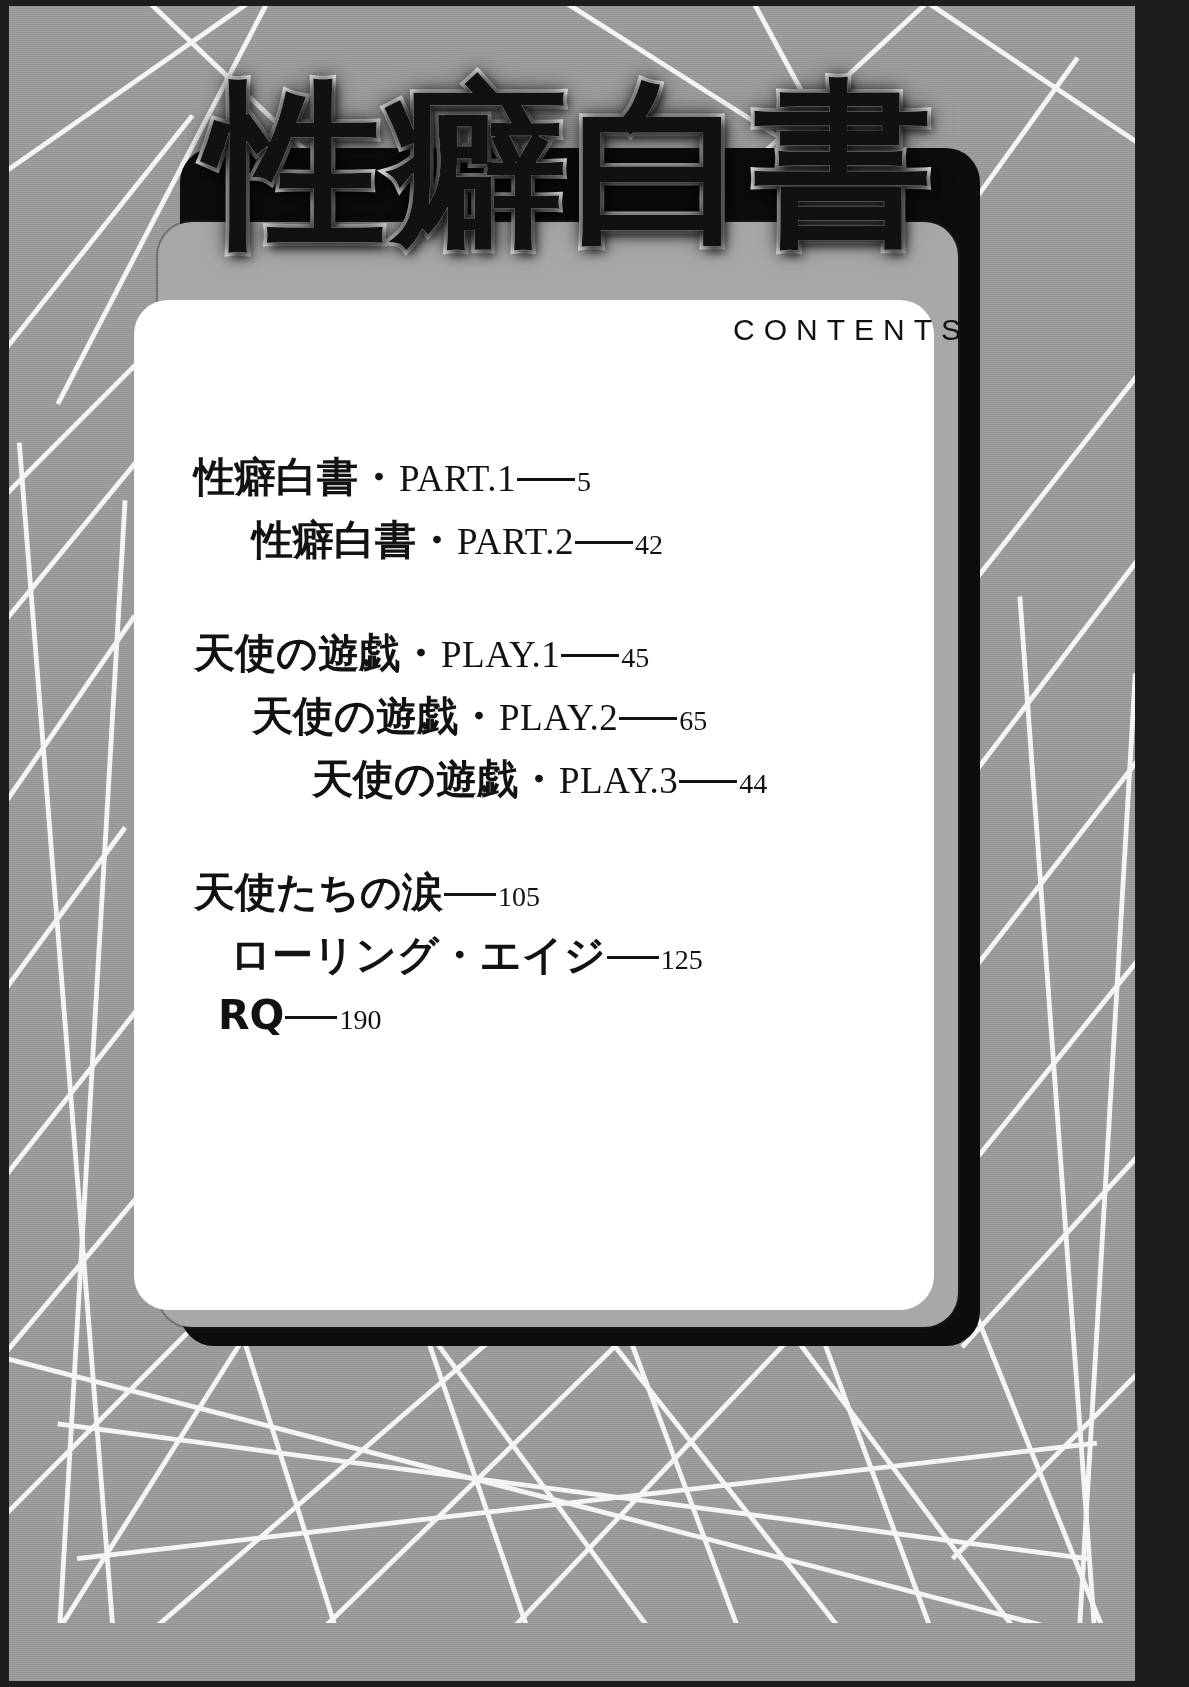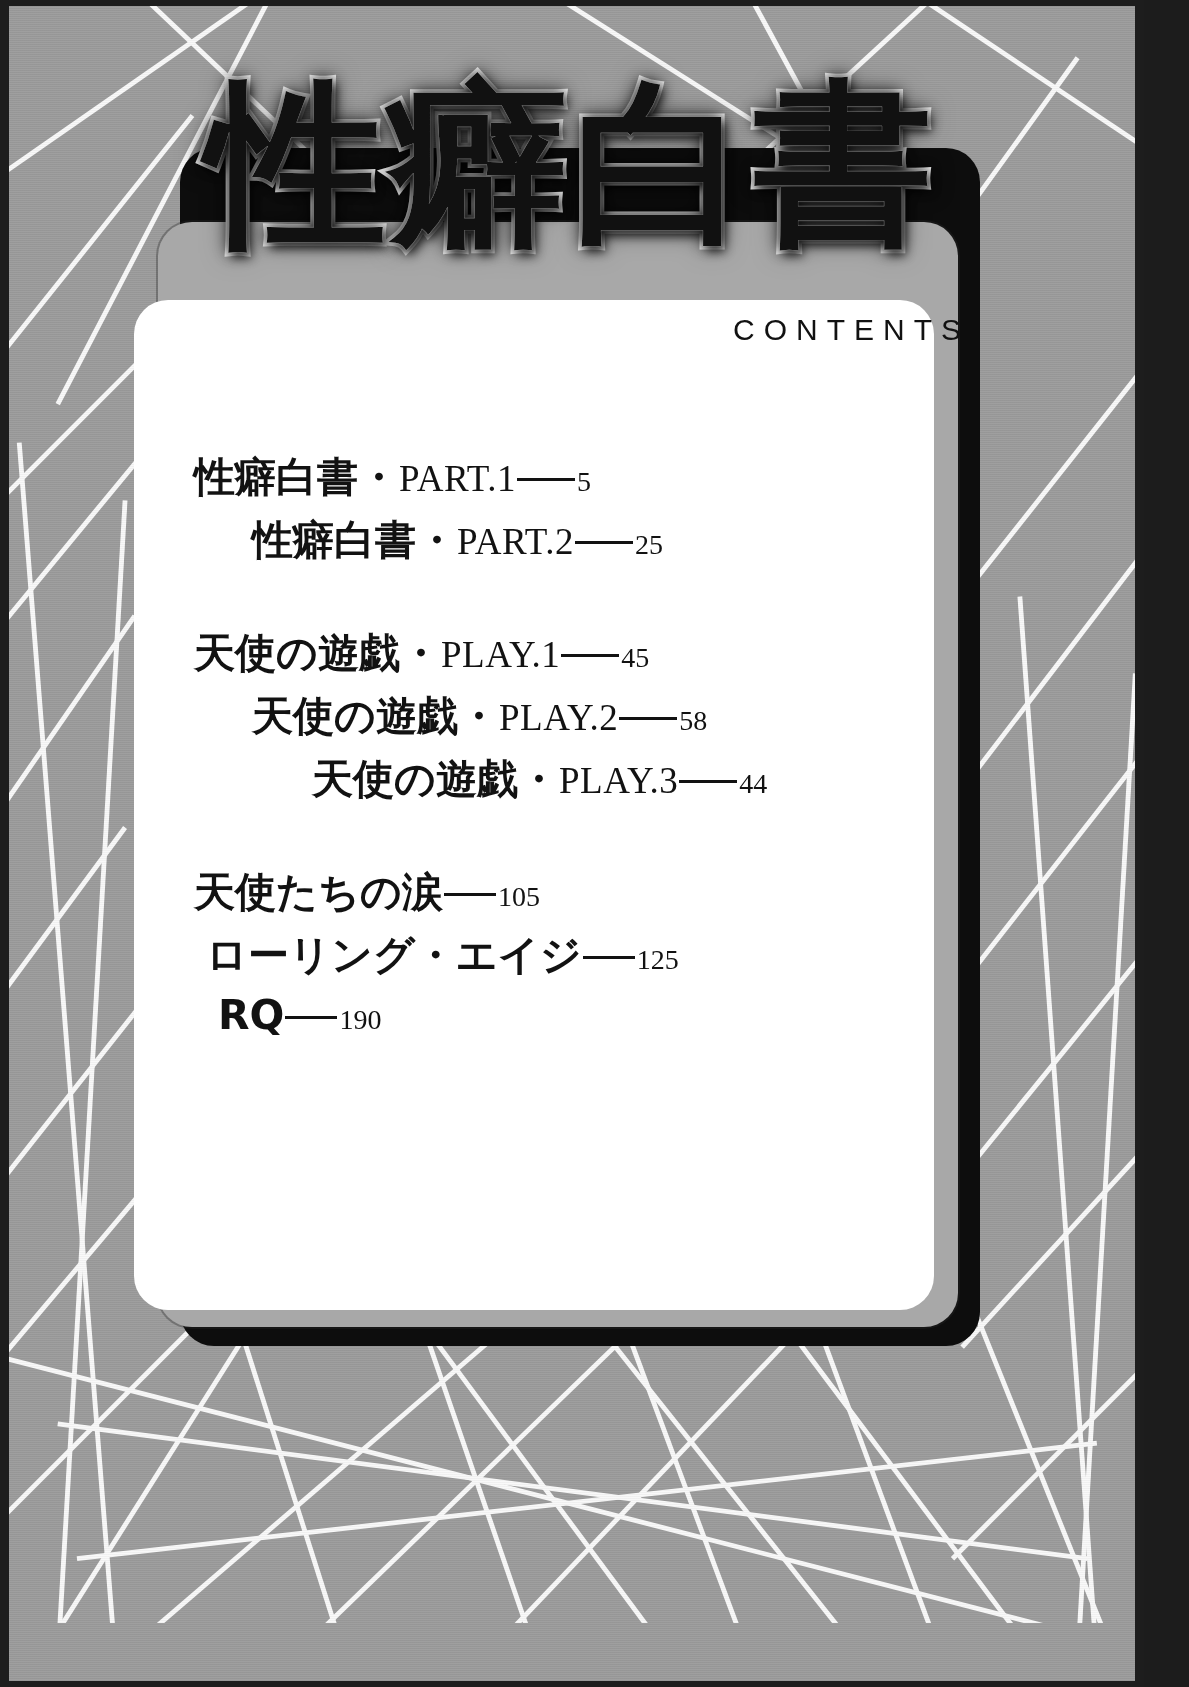--- a/index.html
+++ b/index.html
@@ -250,55 +250,55 @@
         <span class="jp">・</span>
         <span class="rom">PART.1</span>
         <span class="dash"></span>
         <span class="pg">5</span>
       </div>
       <div class="toc-row" style="padding-left:118px">
         <span class="jp">性癖白書</span>
         <span class="jp">・</span>
         <span class="rom">PART.2</span>
         <span class="dash"></span>
-        <span class="pg">25</span>
+        <span class="pg">42</span>
       </div>
     </div>
 
     <div class="toc-group">
       <div class="toc-row" style="padding-left:60px">
         <span class="jp">天使の遊戯</span>
         <span class="jp">・</span>
         <span class="rom">PLAY.1</span>
         <span class="dash"></span>
         <span class="pg">45</span>
       </div>
       <div class="toc-row" style="padding-left:118px">
         <span class="jp">天使の遊戯</span>
         <span class="jp">・</span>
         <span class="rom">PLAY.2</span>
         <span class="dash"></span>
-        <span class="pg">58</span>
+        <span class="pg">65</span>
       </div>
       <div class="toc-row" style="padding-left:178px">
         <span class="jp">天使の遊戯</span>
         <span class="jp">・</span>
         <span class="rom">PLAY.3</span>
         <span class="dash"></span>
         <span class="pg">44</span>
       </div>
     </div>
 
     <div class="toc-group">
       <div class="toc-row" style="padding-left:60px">
         <span class="jp">天使たちの涙</span>
         <span class="dash short"></span>
         <span class="pg">105</span>
       </div>
-      <div class="toc-row" style="padding-left:72px">
+      <div class="toc-row" style="padding-left:96px">
         <span class="jp">ローリング・エイジ</span>
         <span class="dash short"></span>
         <span class="pg">125</span>
       </div>
       <div class="toc-row" style="padding-left:84px">
         <span class="jp">RQ</span>
         <span class="dash short"></span>
         <span class="pg">190</span>
       </div>
     </div>

